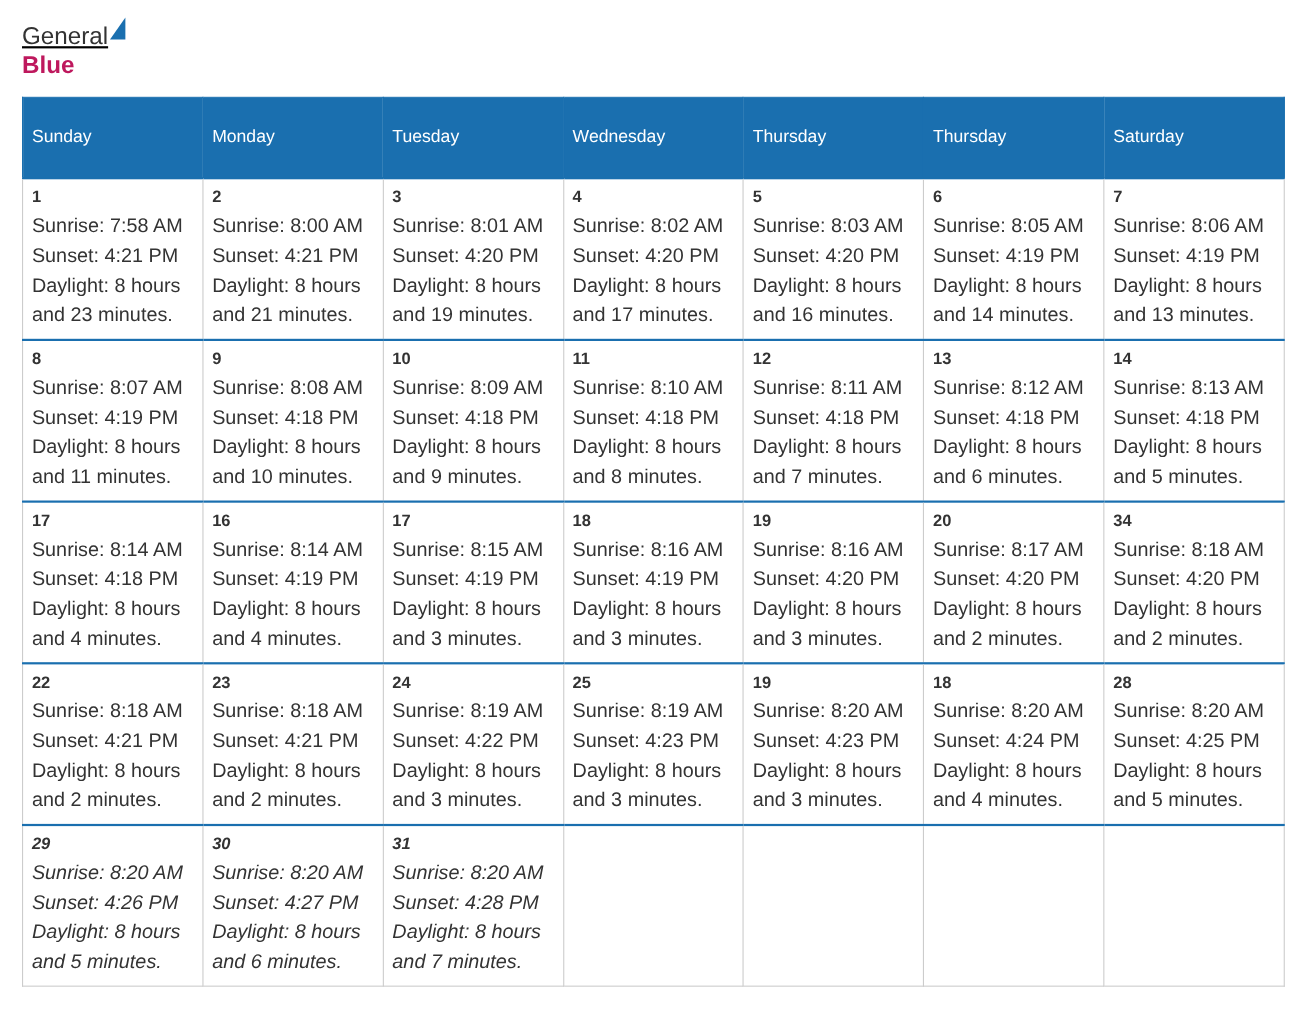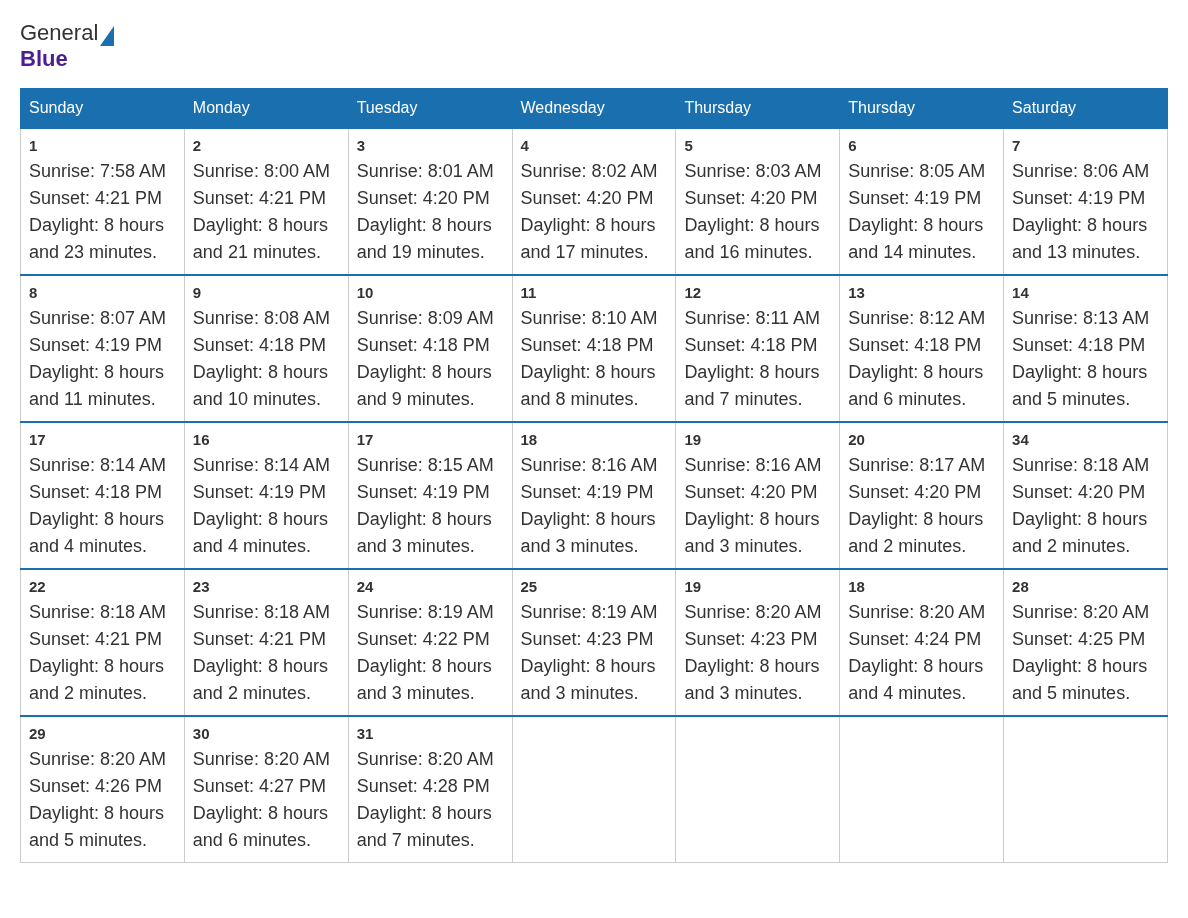--- a/index.html
+++ b/index.html
@@ -20,38 +20,39 @@
       display: flex;
       align-items: center;
     }
     .logo-text-general {
       font-size: 22px;
       color: #333;
       font-weight: normal;
     }
     .logo-text-blue {
       font-size: 22px;
-      color: #4c1d95;
+      color: #be185d;
       font-weight: bold;
     }
     .logo-triangle {
       width: 0;
       height: 0;
       border-left: 14px solid transparent;
       border-bottom: 20px solid #1a6faf;
       margin-left: 2px;
       margin-top: -4px;
     }
     .logo-wrapper {
       display: flex;
       flex-direction: column;
     }
     .logo-line1 {
       display: flex;
-      align-items: flex-end;
+      align-items: flex-start;
+      text-decoration: underline;
     }
     .title-area {
       text-align: right;
     }
     .month-title {
       font-size: 48px;
       font-weight: bold;
       color: #222;
     }
     .location-title {
@@ -60,21 +61,21 @@
       margin-top: 4px;
     }
     .calendar-table {
       width: 100%;
       border-collapse: collapse;
       table-layout: fixed;
     }
     .calendar-table th {
       background-color: #1a6faf;
       color: #fff;
-      padding: 10px 8px;
+      padding: 27px 8px;
       font-size: 16px;
       font-weight: normal;
       text-align: left;
       border: 1px solid #1a6faf;
     }
     .calendar-table td {
       vertical-align: top;
       padding: 8px;
       border: 1px solid #ccc;
       height: 110px;
@@ -96,20 +97,21 @@
     }
     .day-info {
       font-size: 18px;
       line-height: 1.5;
     }
     .empty-cell {
       background: #fff;
     }
     .last-row td {
       height: 120px;
+      font-style: italic;
     }
   </style>
 </head>
 <body>
 
 <div class="header-area">
   <div class="logo">
     <div class="logo-wrapper">
       <div class="logo-line1">
         <span class="logo-text-general">General</span>

